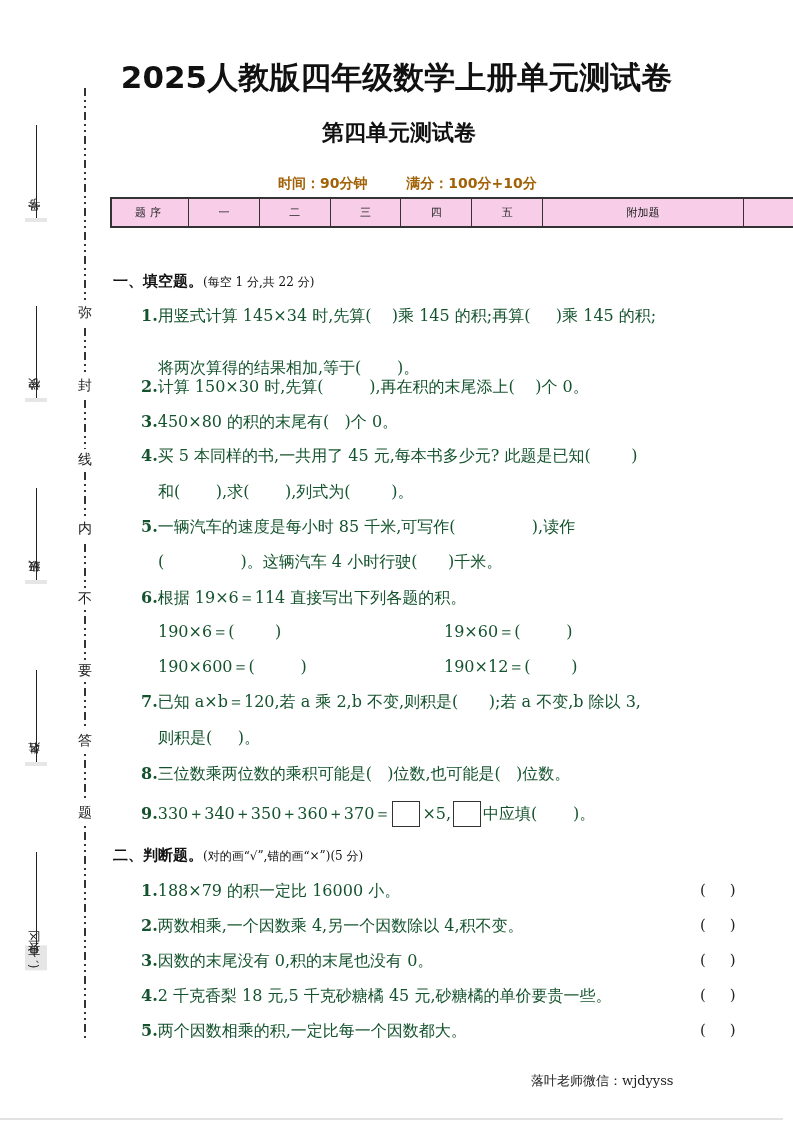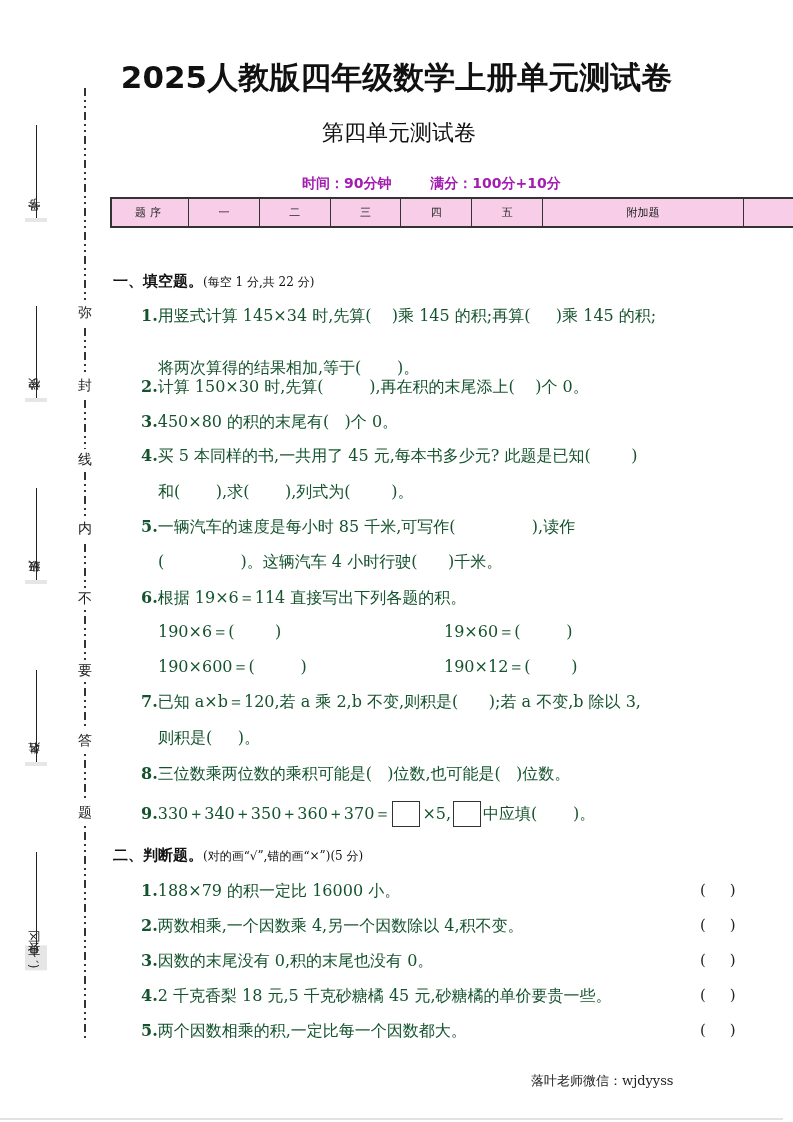--- a/index.html
+++ b/index.html
@@ -8,26 +8,26 @@
     font-family: "DejaVu Serif", "Liberation Serif", serif; color: #1a1a1a;
   }
   .title {
     position: absolute; left: 0; right: 0; top: 57px; text-align: center;
     font-family: "DejaVu Sans", "Liberation Sans", sans-serif;
     font-size: 31px; font-weight: bold; letter-spacing: 0px; color: #111;
   }
   .subtitle {
     position: absolute; left: 5px; right: 0; top: 118px; text-align: center;
     font-family: "DejaVu Sans", "Liberation Sans", sans-serif;
-    font-size: 22px; font-weight: normal; color: #111;
+    font-size: 22px; font-weight: bold; color: #111;
   }
   .meta {
     position: absolute; top: 175px; left: 278px;
     font-family: "DejaVu Sans", "Liberation Sans", sans-serif;
-    font-size: 14px; font-weight: bold; color: #a21caf; margin-left: 24px;
+    font-size: 14px; font-weight: bold; color: #a16207;
   }
   .meta span { margin-right: 34px; }
   table.score {
     position: absolute; left: 110px; top: 197px; width: 773px;
     border-collapse: collapse; border: 2px solid #333;
     font-family: "DejaVu Sans", "Liberation Sans", sans-serif; font-size: 11px;
   }
   table.score td {
     border: 1px solid #333; height: 27px; text-align: center; padding: 0; color: #222;
   }

